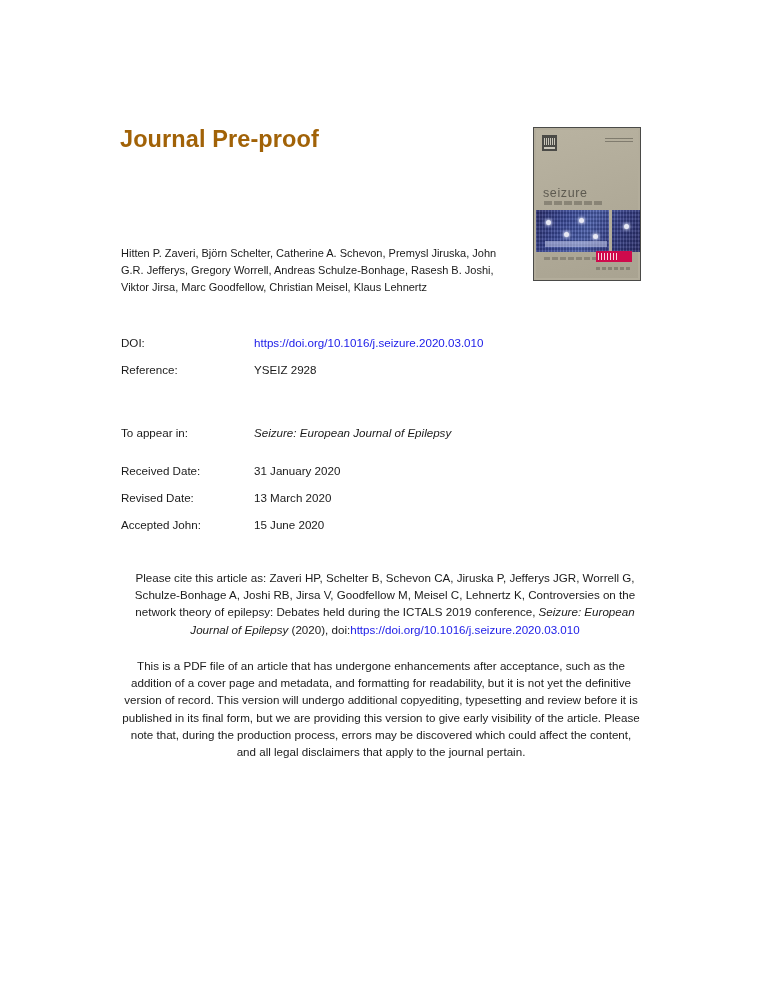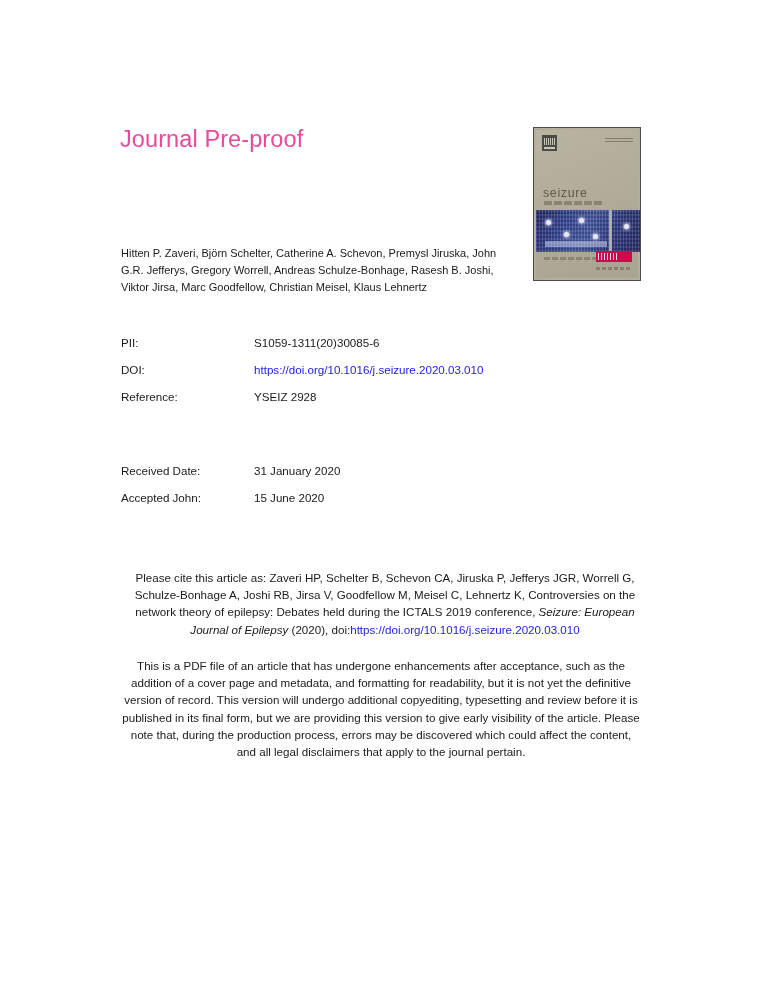--- a/index.html
+++ b/index.html
@@ -24,23 +24,23 @@
     background: #ffffff;
     overflow: hidden;
   }
 
   
   .preproof-title {
     position: absolute;
     left: 120px;
     top: 126px;
     font-size: 23.5px;
-    font-weight: 400;
+    font-weight: 700;
     letter-spacing: 0.1px;
-    color: #ec4899;
+    color: #a16207;
   }
 
   
   .article-title {
     position: absolute;
     left: 121px;
     top: 192px;
     width: 410px;
     font-size: 11.6px;
     line-height: 17px;
@@ -250,38 +250,44 @@
 
 <div class="page">
 
   <div class="preproof-title">Journal Pre-proof</div>
 
 
   <div class="authors">Hitten P. Zaveri, Björn Schelter, Catherine A. Schevon, Premysl Jiruska, John G.R. Jefferys, Gregory Worrell, Andreas Schulze-Bonhage, Rasesh B. Joshi, Viktor Jirsa, Marc Goodfellow, Christian Meisel, Klaus Lehnertz</div>
 
   <div class="meta-block block-ids">
     <div class="meta-row">
-      <span class="meta-label">PII:</span>
-      <span class="meta-value">S1059-1311(20)30085-6</span>
-    </div>
-    <div class="meta-row">
       <span class="meta-label">DOI:</span>
       <a class="meta-value link" href="#">https://doi.org/10.1016/j.seizure.2020.03.010</a>
     </div>
     <div class="meta-row">
       <span class="meta-label">Reference:</span>
       <span class="meta-value">YSEIZ 2928</span>
     </div>
   </div>
 
+  <div class="meta-block block-appear">
+    <div class="meta-row">
+      <span class="meta-label">To appear in:</span>
+      <span class="meta-value italic">Seizure: European Journal of Epilepsy</span>
+    </div>
+  </div>
 
   <div class="meta-block block-dates">
     <div class="meta-row">
       <span class="meta-label">Received Date:</span>
       <span class="meta-value">31 January 2020</span>
+    </div>
+    <div class="meta-row">
+      <span class="meta-label">Revised Date:</span>
+      <span class="meta-value">13 March 2020</span>
     </div>
     <div class="meta-row">
       <span class="meta-label">Accepted John:</span>
       <span class="meta-value">15 June 2020</span>
     </div>
   </div>
 
   <div class="para cite"><span>Please cite this article as: Zaveri HP, Schelter B, Schevon CA, Jiruska P, Jefferys JGR, Worrell G, Schulze-Bonhage A, Joshi RB, Jirsa V, Goodfellow M, Meisel C, Lehnertz K, Controversies on the network theory of epilepsy: Debates held during the ICTALS 2019 conference, </span><span class="italic">Seizure: European Journal of Epilepsy</span><span> (2020),  doi:</span><a class="link" href="#">https://doi.org/10.1016/j.seizure.2020.03.010</a></div>
 
   <div class="para disclaim">This is a PDF file of an article that has undergone enhancements after acceptance, such as the addition of a cover page and metadata, and formatting for readability, but it is not yet the definitive version of record. This version will undergo additional copyediting, typesetting and review before it is published in its final form, but we are providing this version to give early visibility of the article. Please note that, during the production process, errors may be discovered which could affect the content, and all legal disclaimers that apply to the journal pertain.</div>

